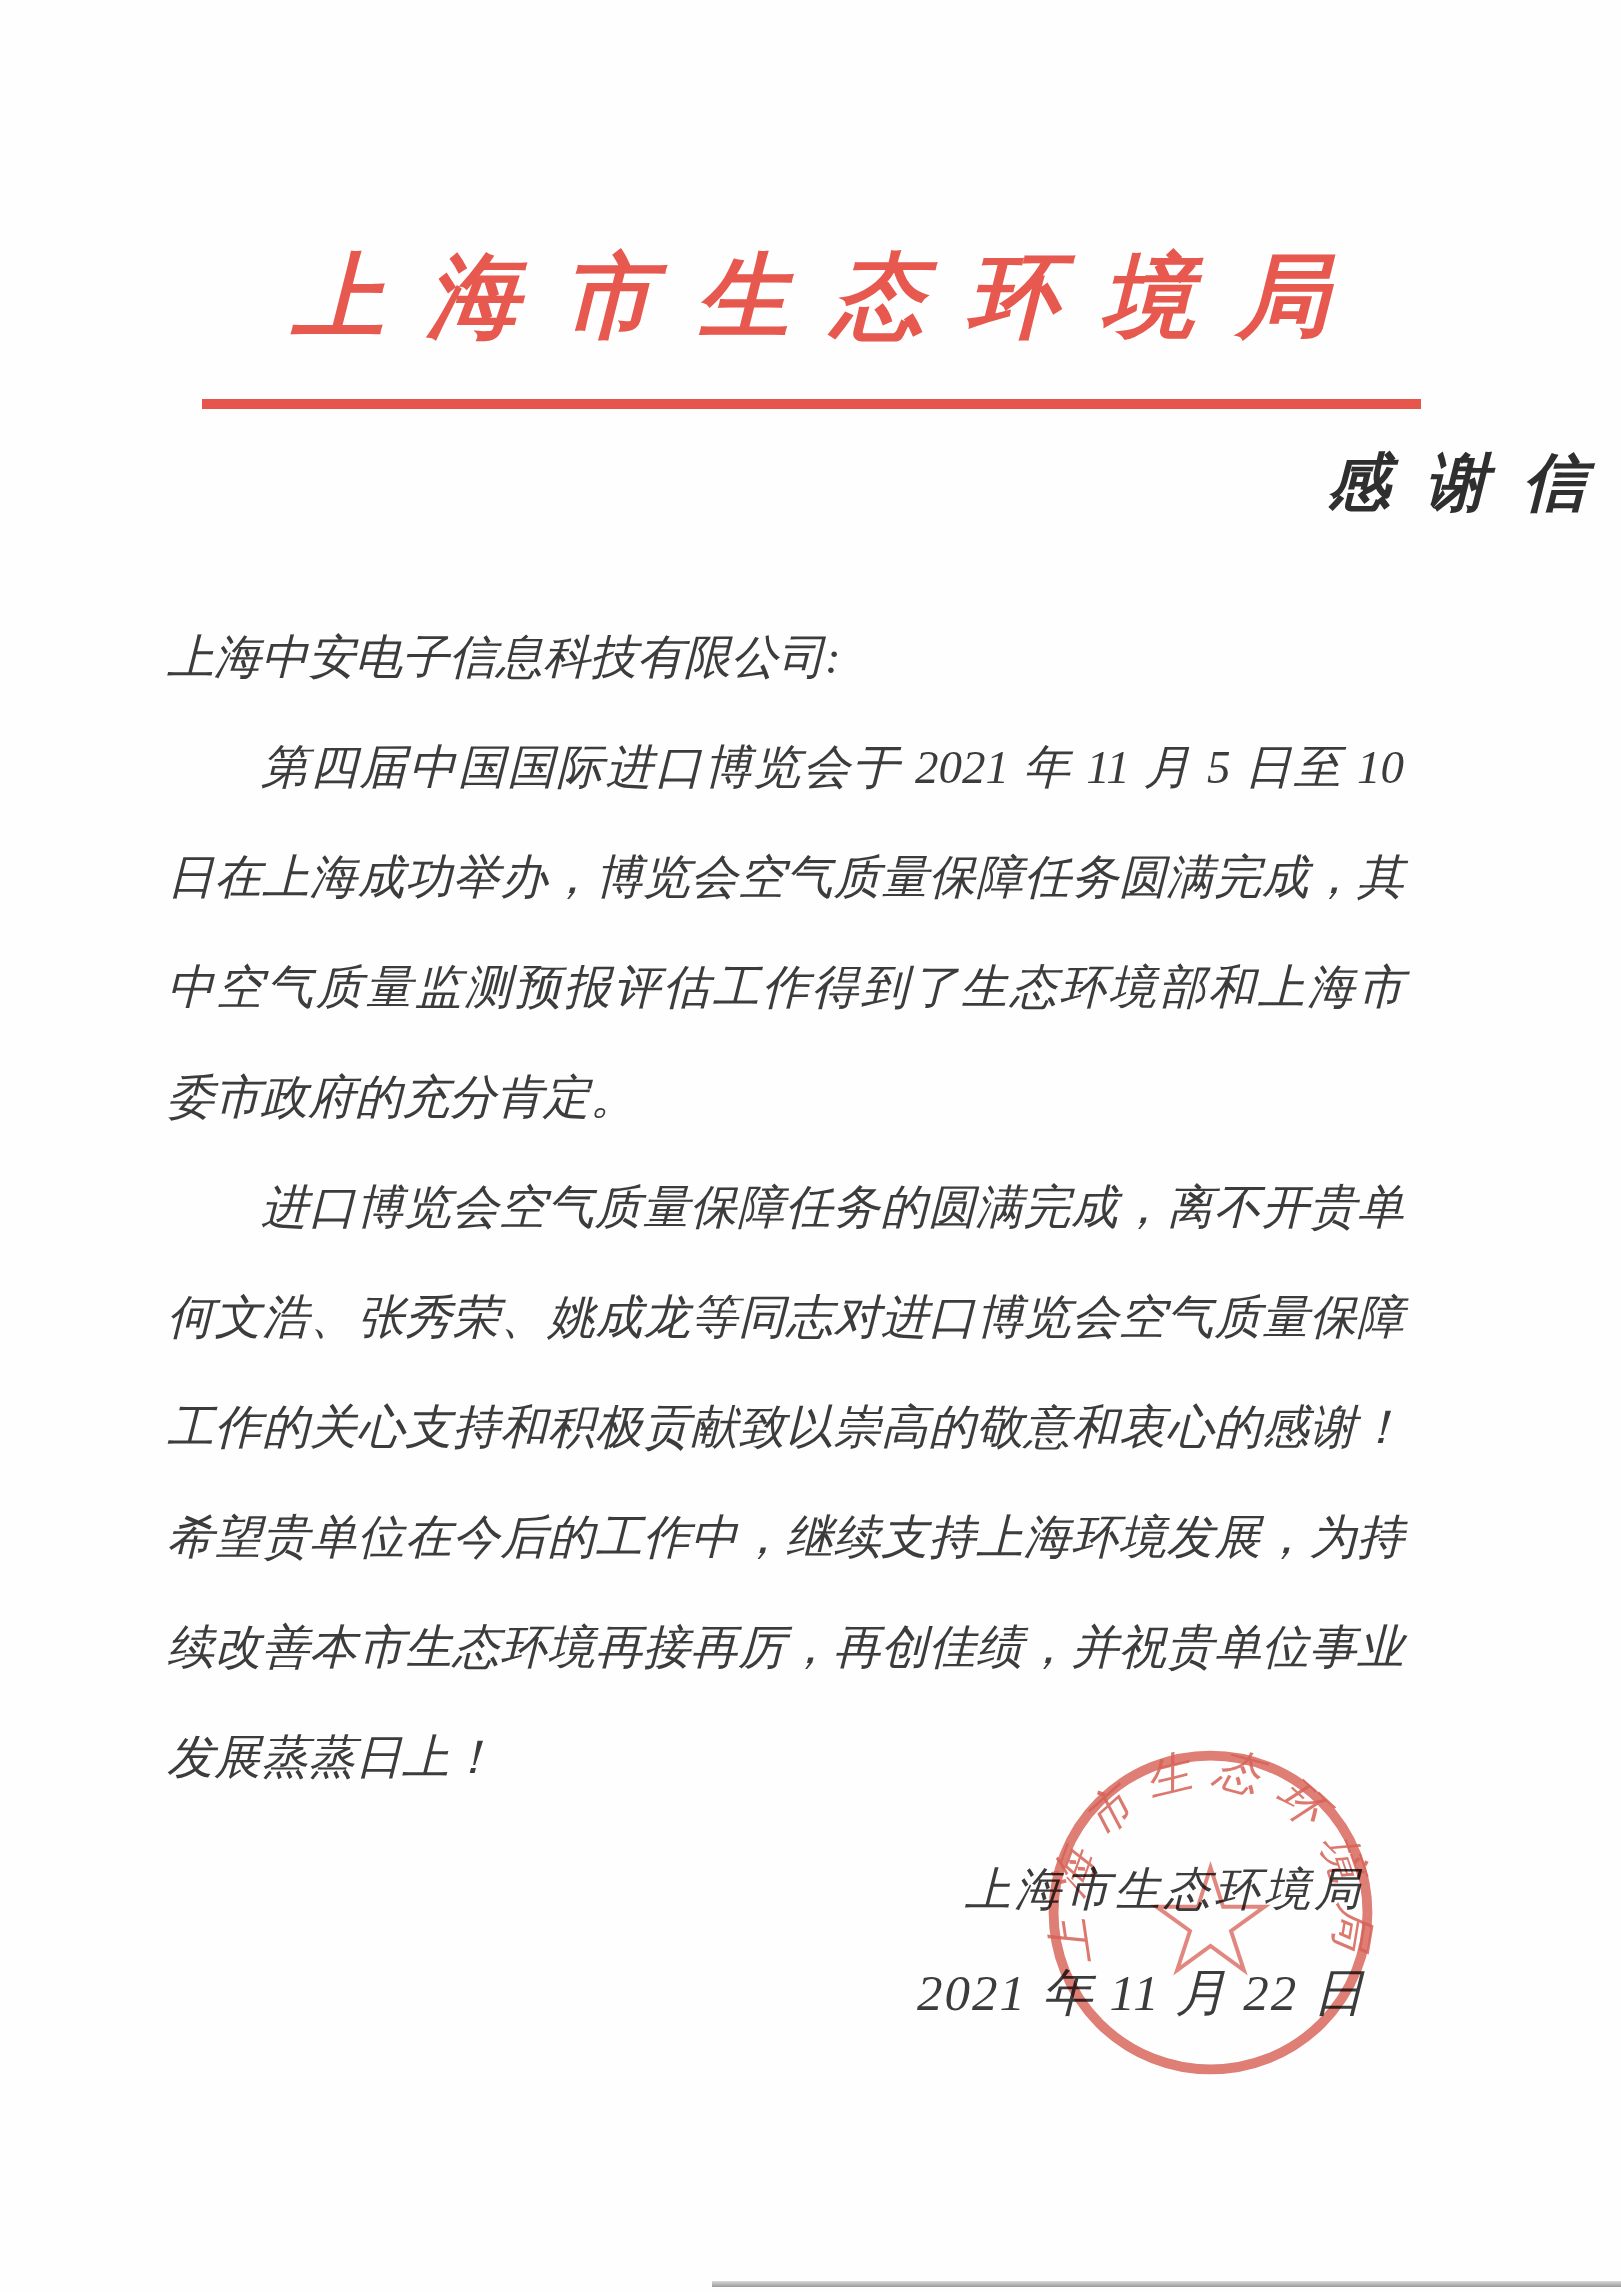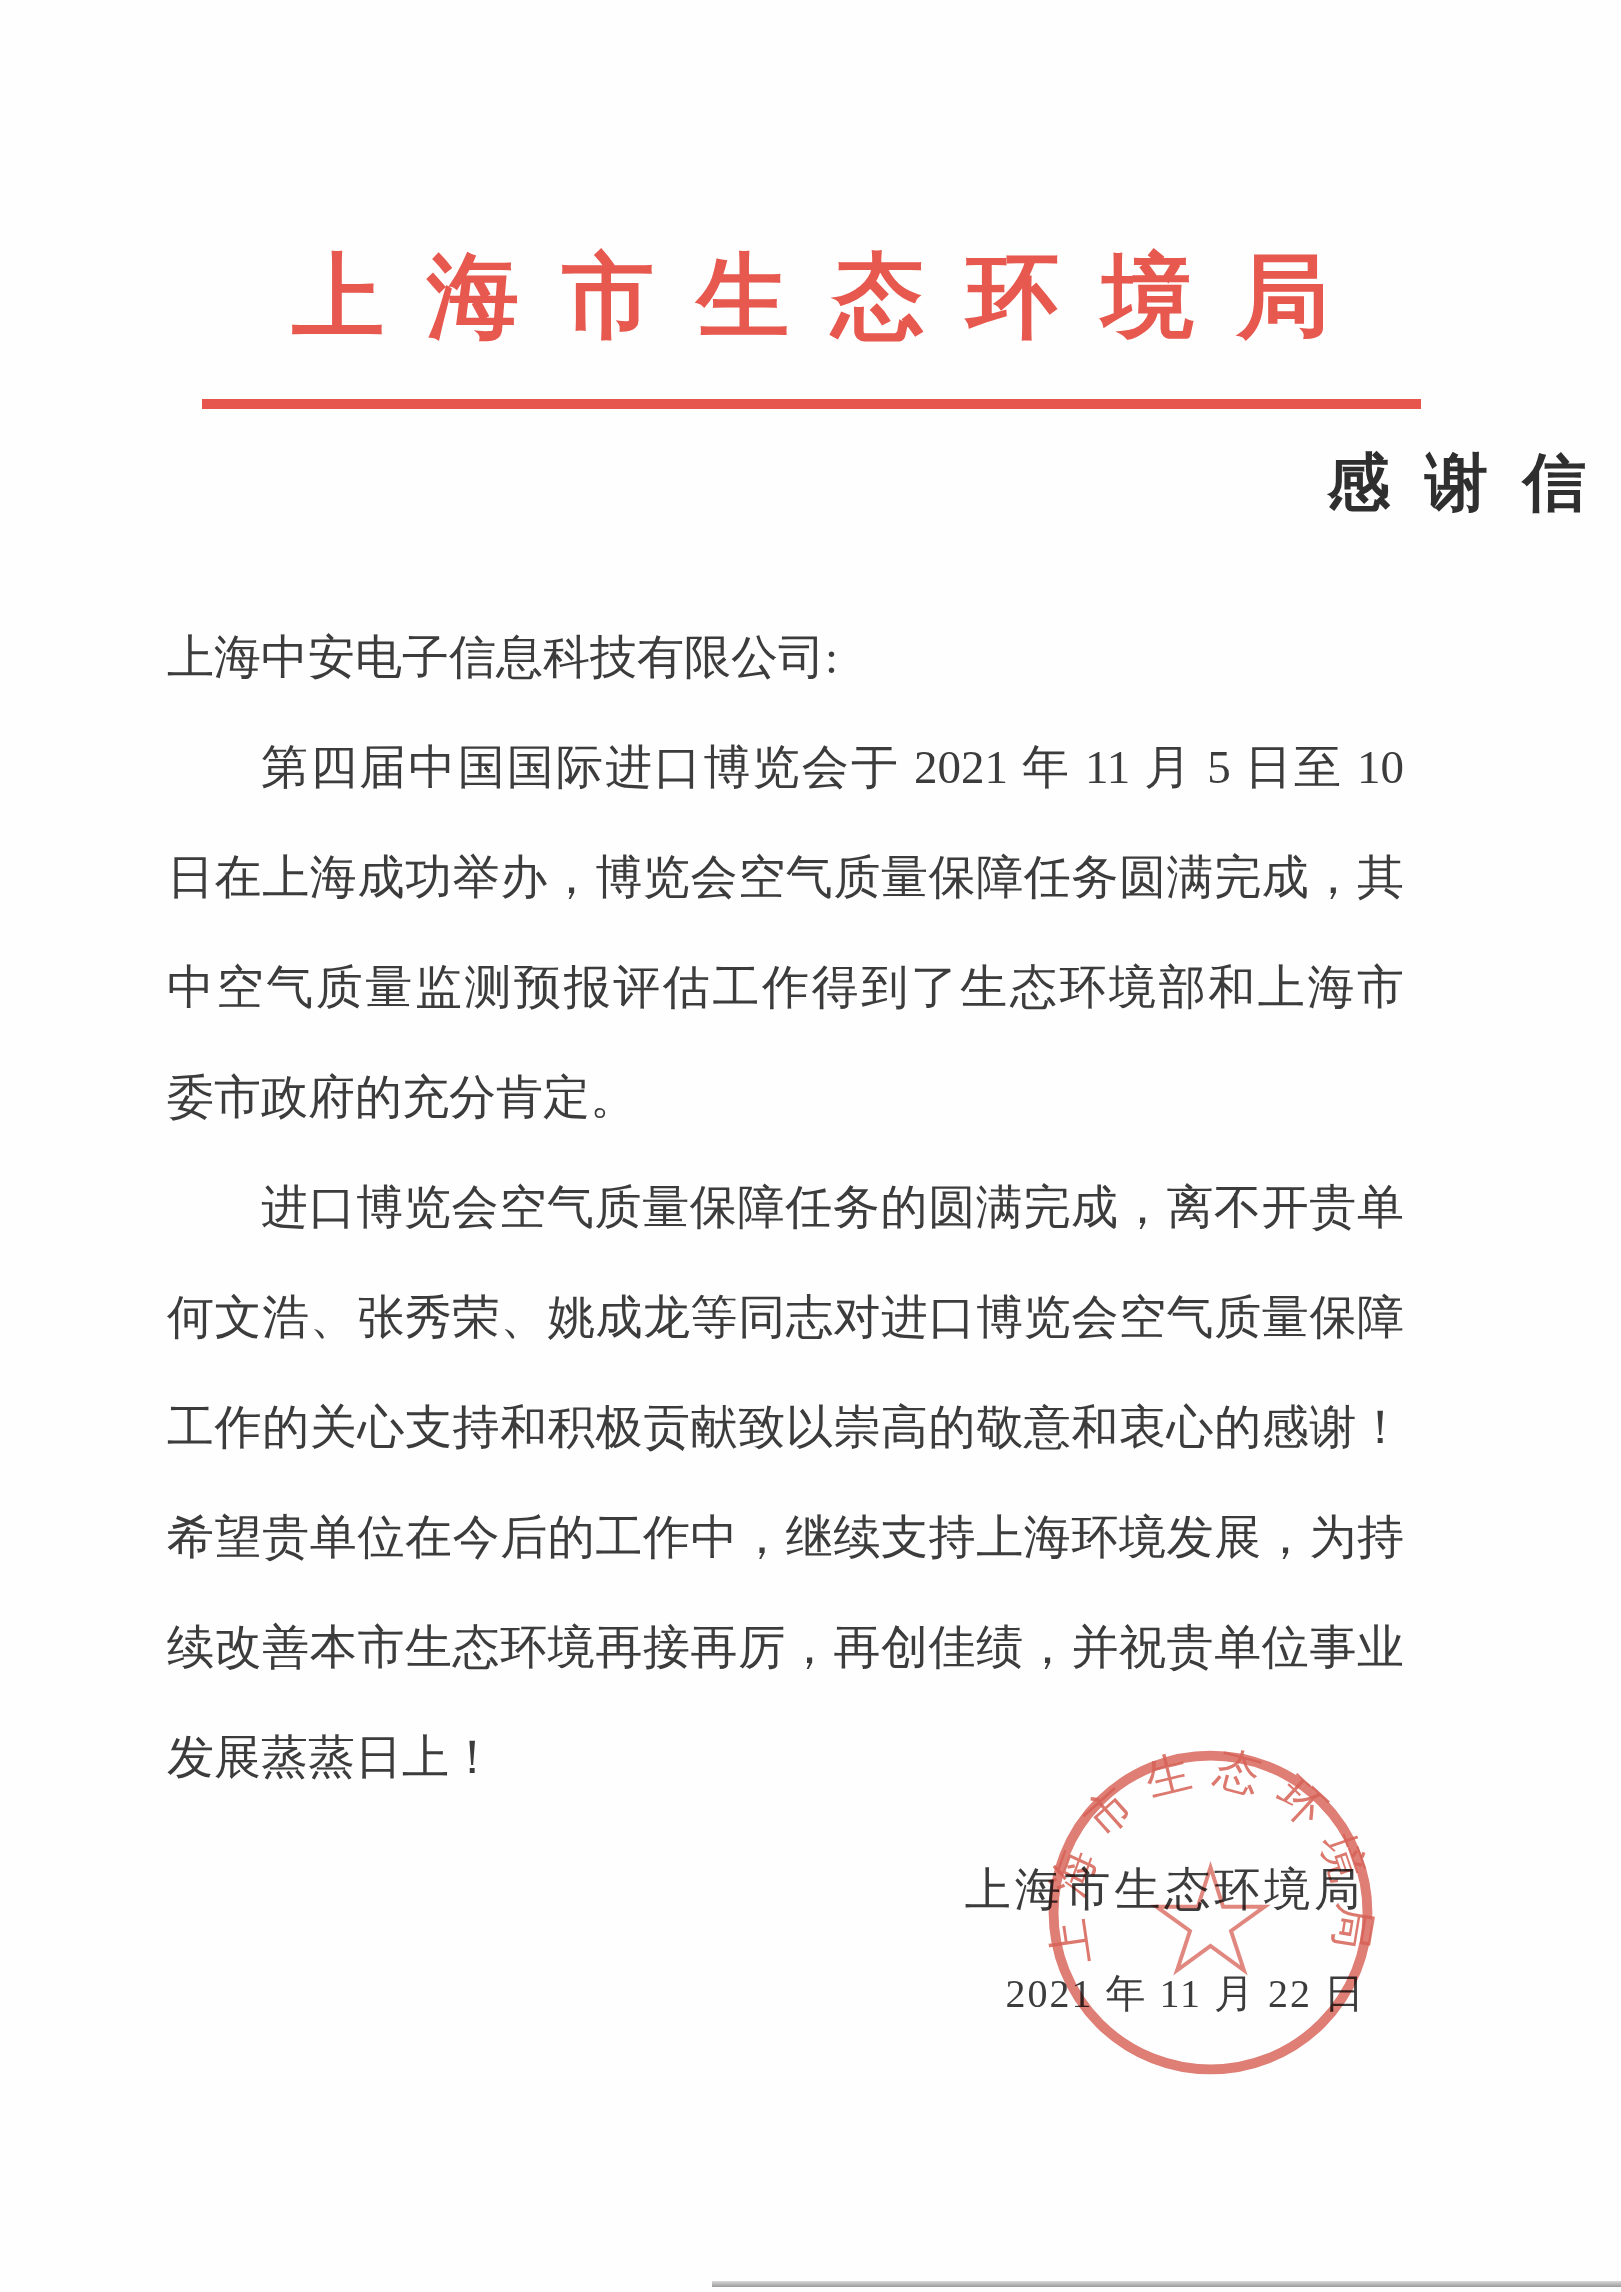--- a/index.html
+++ b/index.html
@@ -2,20 +2,21 @@
 <html><head>
 <meta charset="utf-8">
 <style>
   html,body{margin:0;padding:0;background:#ffffff;}
   .page{
     position:relative;
     width:1621px;height:2293px;
     background:#fefefe;
     overflow:hidden;
     font-family:"Liberation Serif","DejaVu Serif",serif;
+    font-style:italic;
   }
   
   .letterhead{
     position:absolute;top:247px;left:0;width:1621px;
     text-align:center;white-space:nowrap;
     font-size:92px;font-weight:bold;line-height:1.1;
     letter-spacing:43px;text-indent:43px;
     color:#e7584e;
   }
   .rule{
@@ -46,21 +47,21 @@
   .line.indent{padding-left:94px;}
   .line.just.indent{padding-left:0;text-indent:94px;}
   
   .sign-org{
     position:absolute;top:1860px;right:257px;
     font-size:46px;line-height:59px;color:#3c3c3c;white-space:nowrap;
     letter-spacing:3.9px;
   }
   .sign-date{
     position:absolute;top:1964px;right:255px;
-    font-size:40px;line-height:59px;color:#3c3c3c;white-space:nowrap;
+    font-size:51px;line-height:59px;color:#3c3c3c;white-space:nowrap;
     letter-spacing:2px;
   }
   
   .seal{
     position:absolute;left:1031px;top:1733px;
     width:359px;height:359px;
     mix-blend-mode:multiply;
     opacity:0.88;
   }
   

